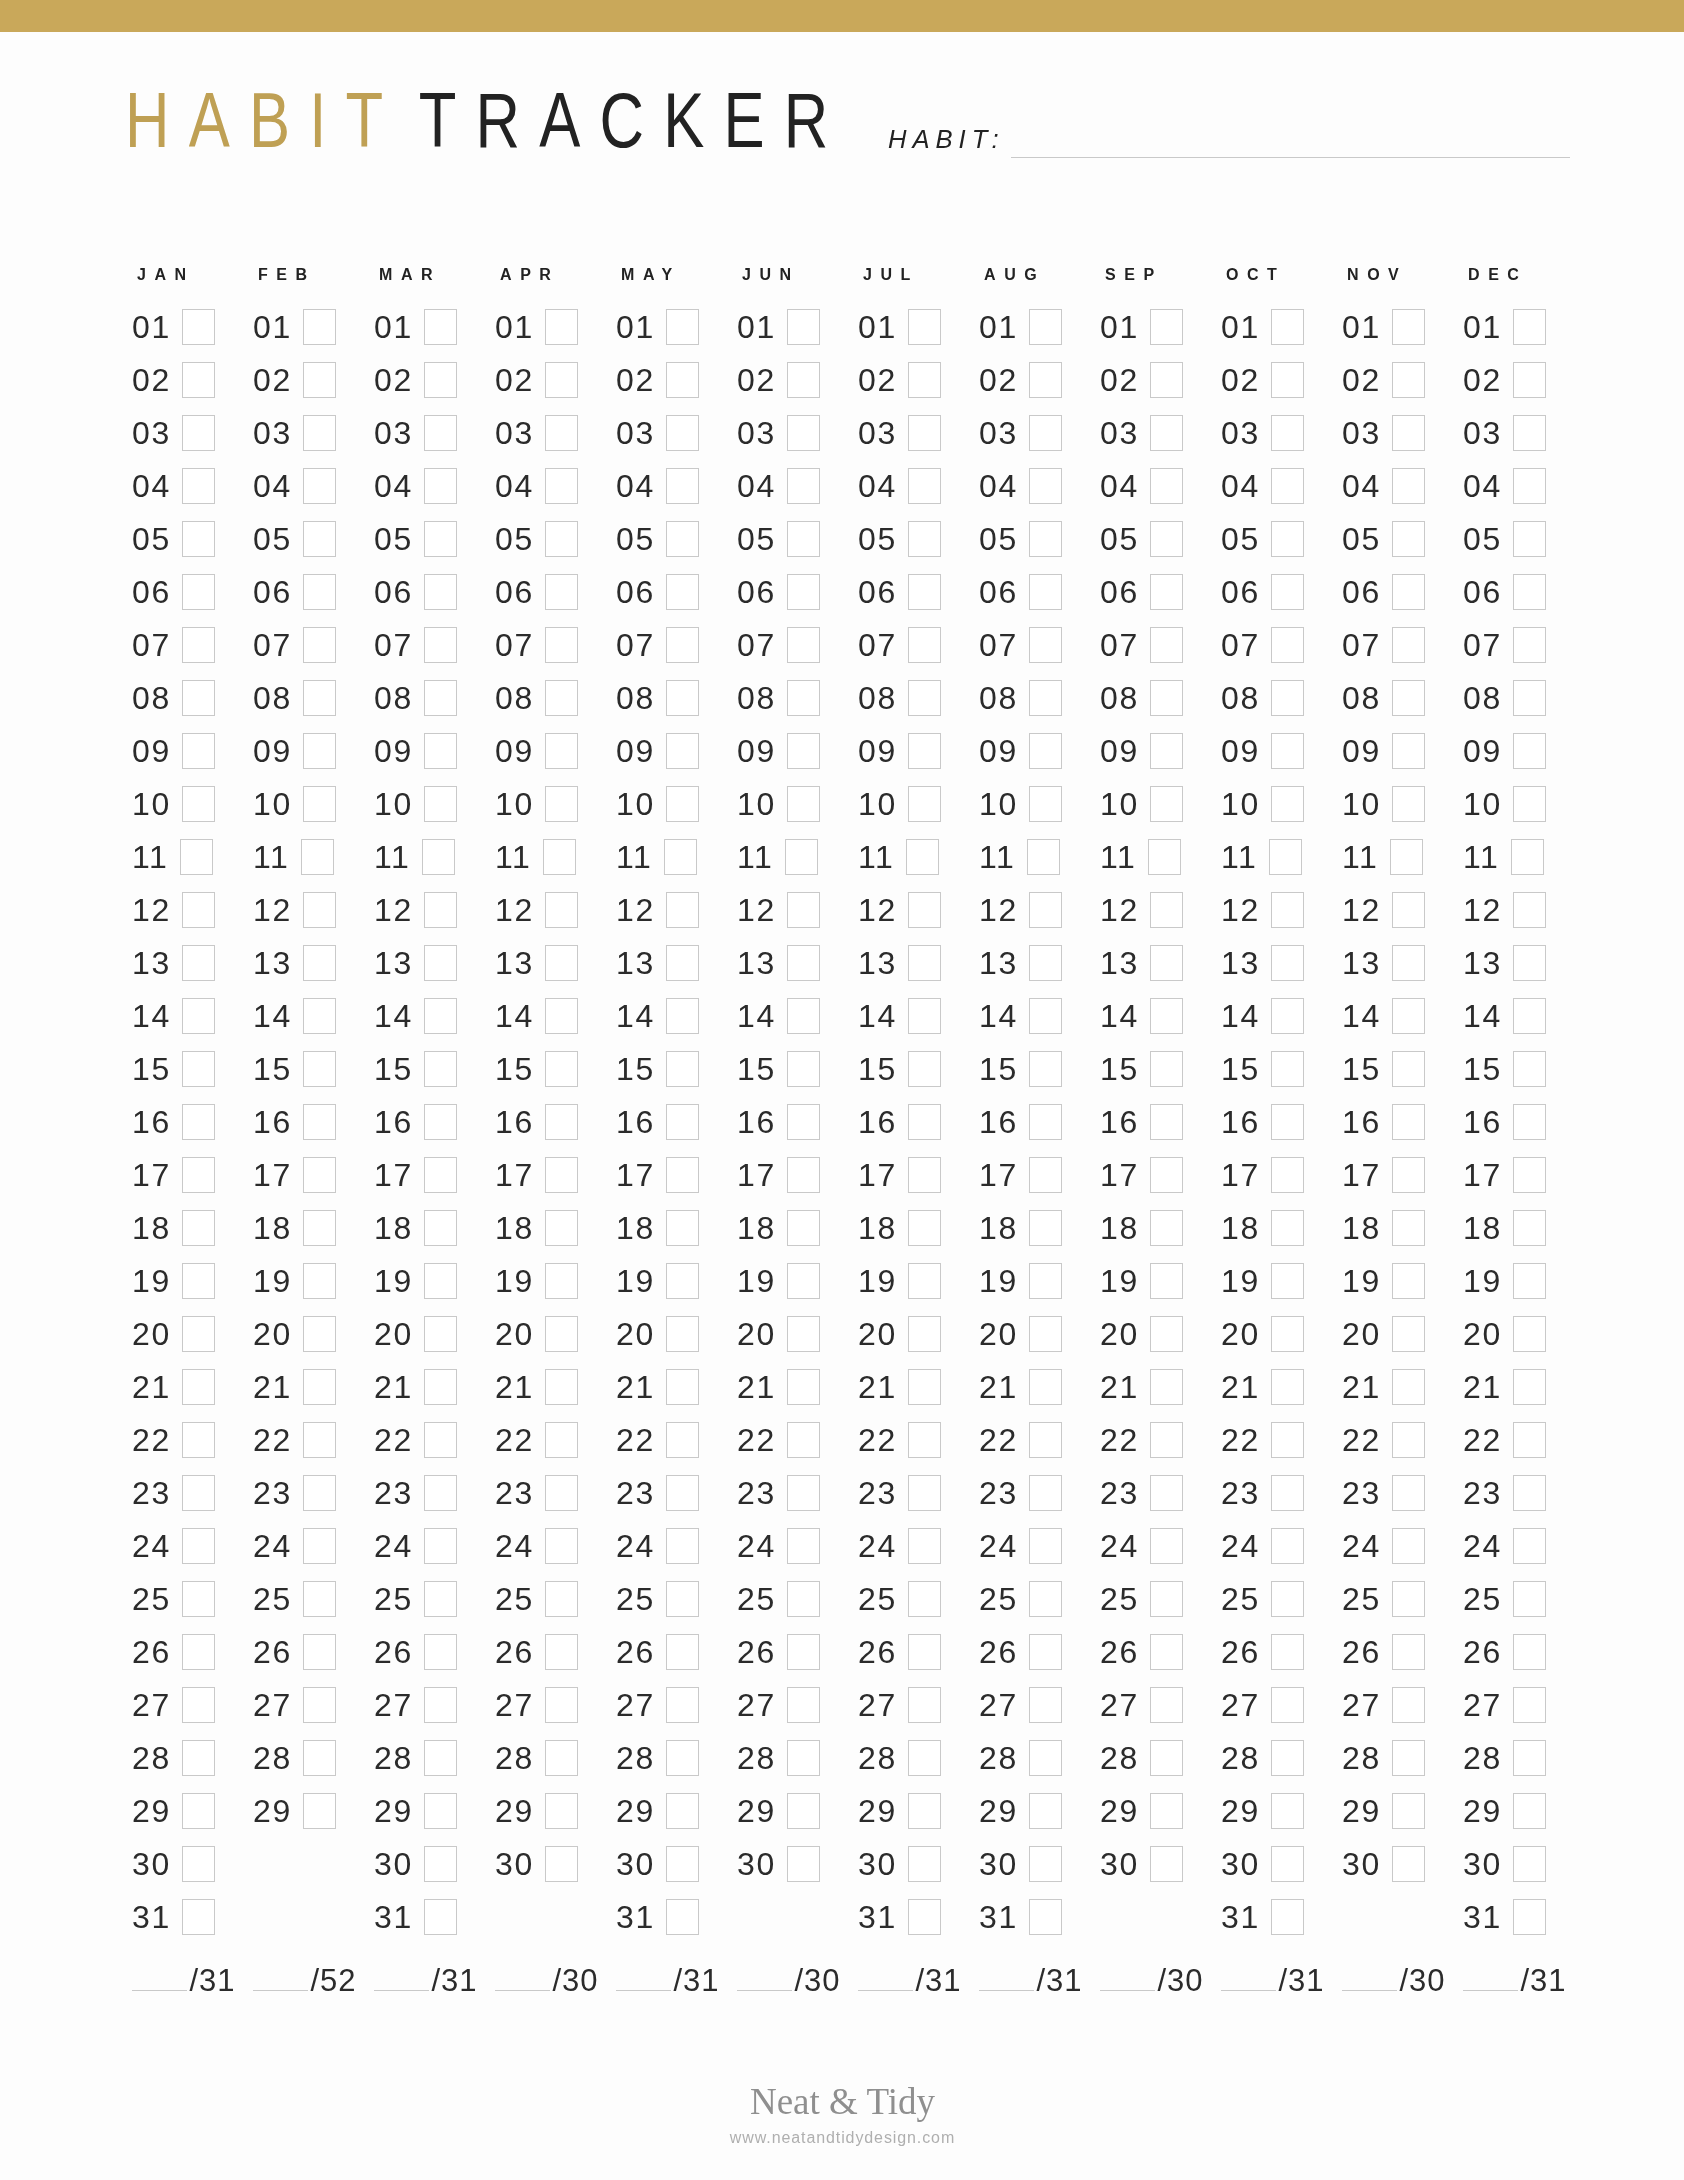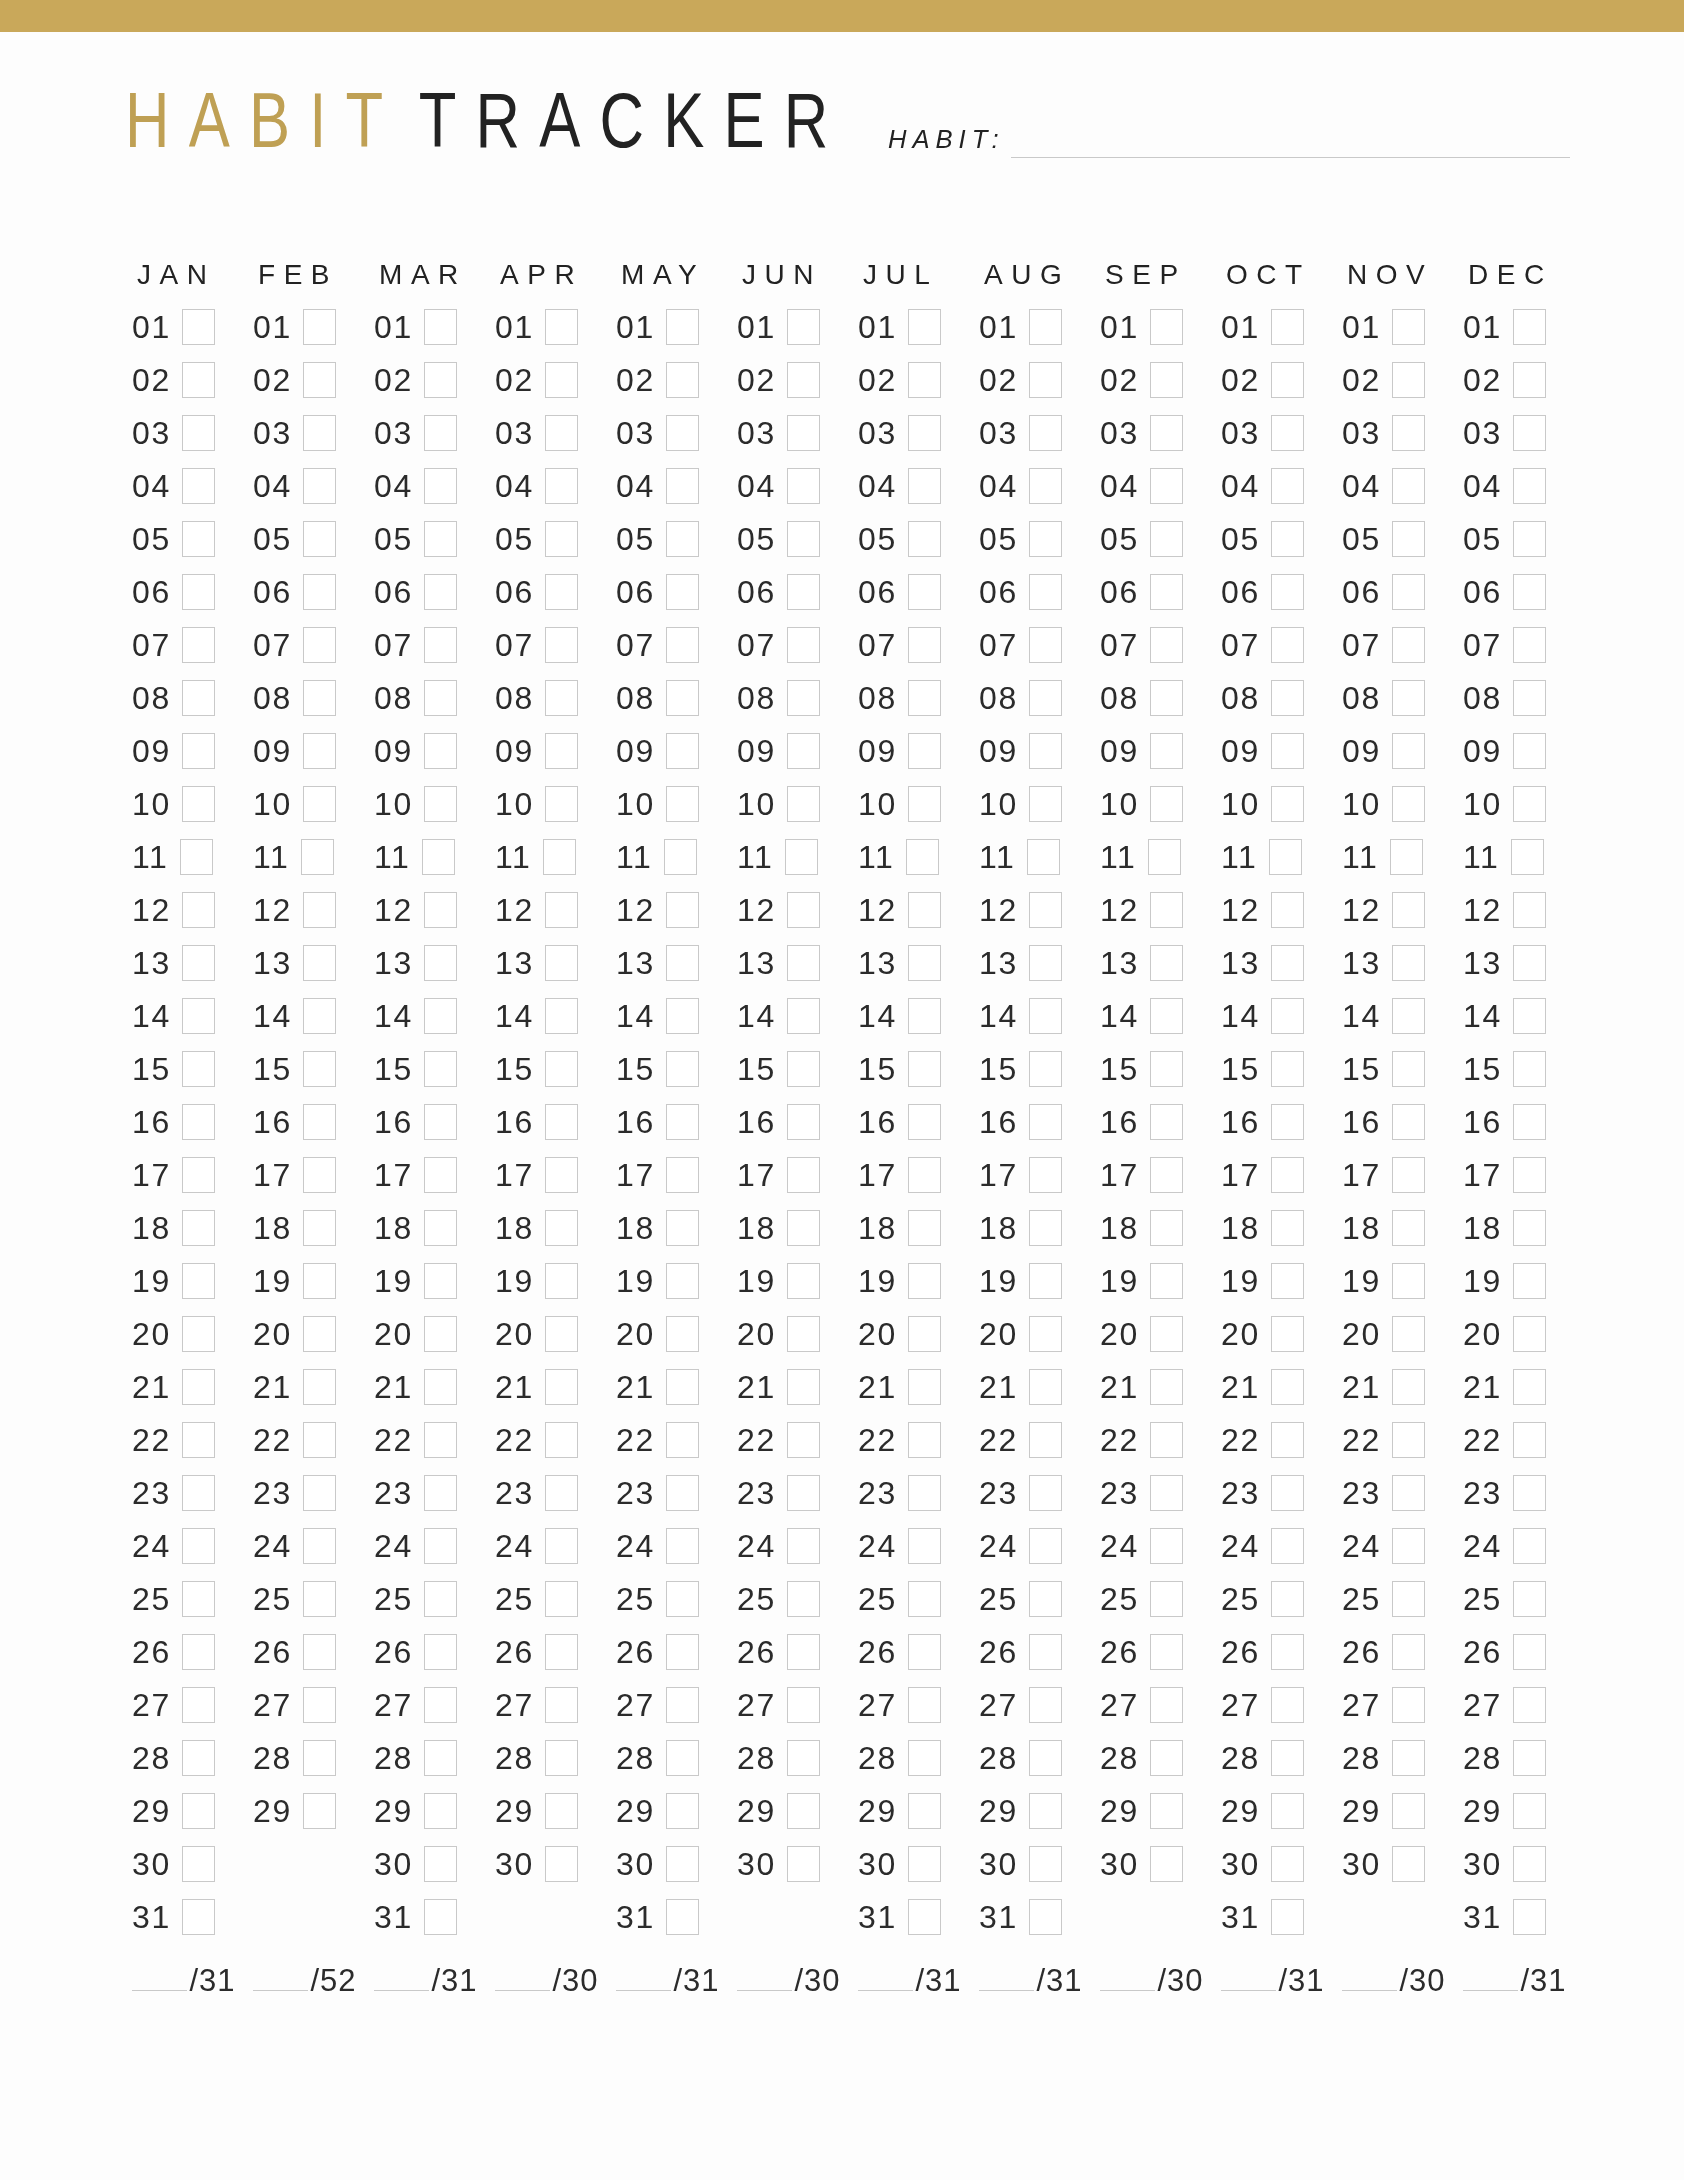--- a/index.html
+++ b/index.html
@@ -46,21 +46,21 @@
 
   
   .grid{
     position:absolute;left:132px;top:249px;
     display:grid;grid-template-columns:repeat(12,121px);
   }
   .col{display:flex;flex-direction:column;}
   .month-header{
     height:51px;display:flex;align-items:center;
     padding-left:5.1px;
-    font-size:28px;letter-spacing:8.5px;font-weight:400;
+    font-size:16px;letter-spacing:8.5px;font-weight:700;
     color:var(--title,#2B2B2B);line-height:1;text-align:right;
   }
   .day-slot{
     height:53px;display:flex;align-items:center;gap:11px;
   }
   .day-label{
     font-size:32px;letter-spacing:1.7px;color:var(--text,#2B2B2B);
     min-width:37px;line-height:1;
   }
   .checkbox{
@@ -1655,15 +1655,19 @@
           <span class="day-label">31</span>
           <span class="checkbox"></span>
         </div>
         <div class="total">
           <span class="total-line"></span>
           <span class="total-label">/31</span>
         </div>
       </div>
     </div>
 
+  <div class="footer">
+    <div class="brand">Neat &amp; Tidy</div>
+    <div class="url">www.neatandtidydesign.com</div>
+  </div>
 
 </div>
 
 
 </body></html>

